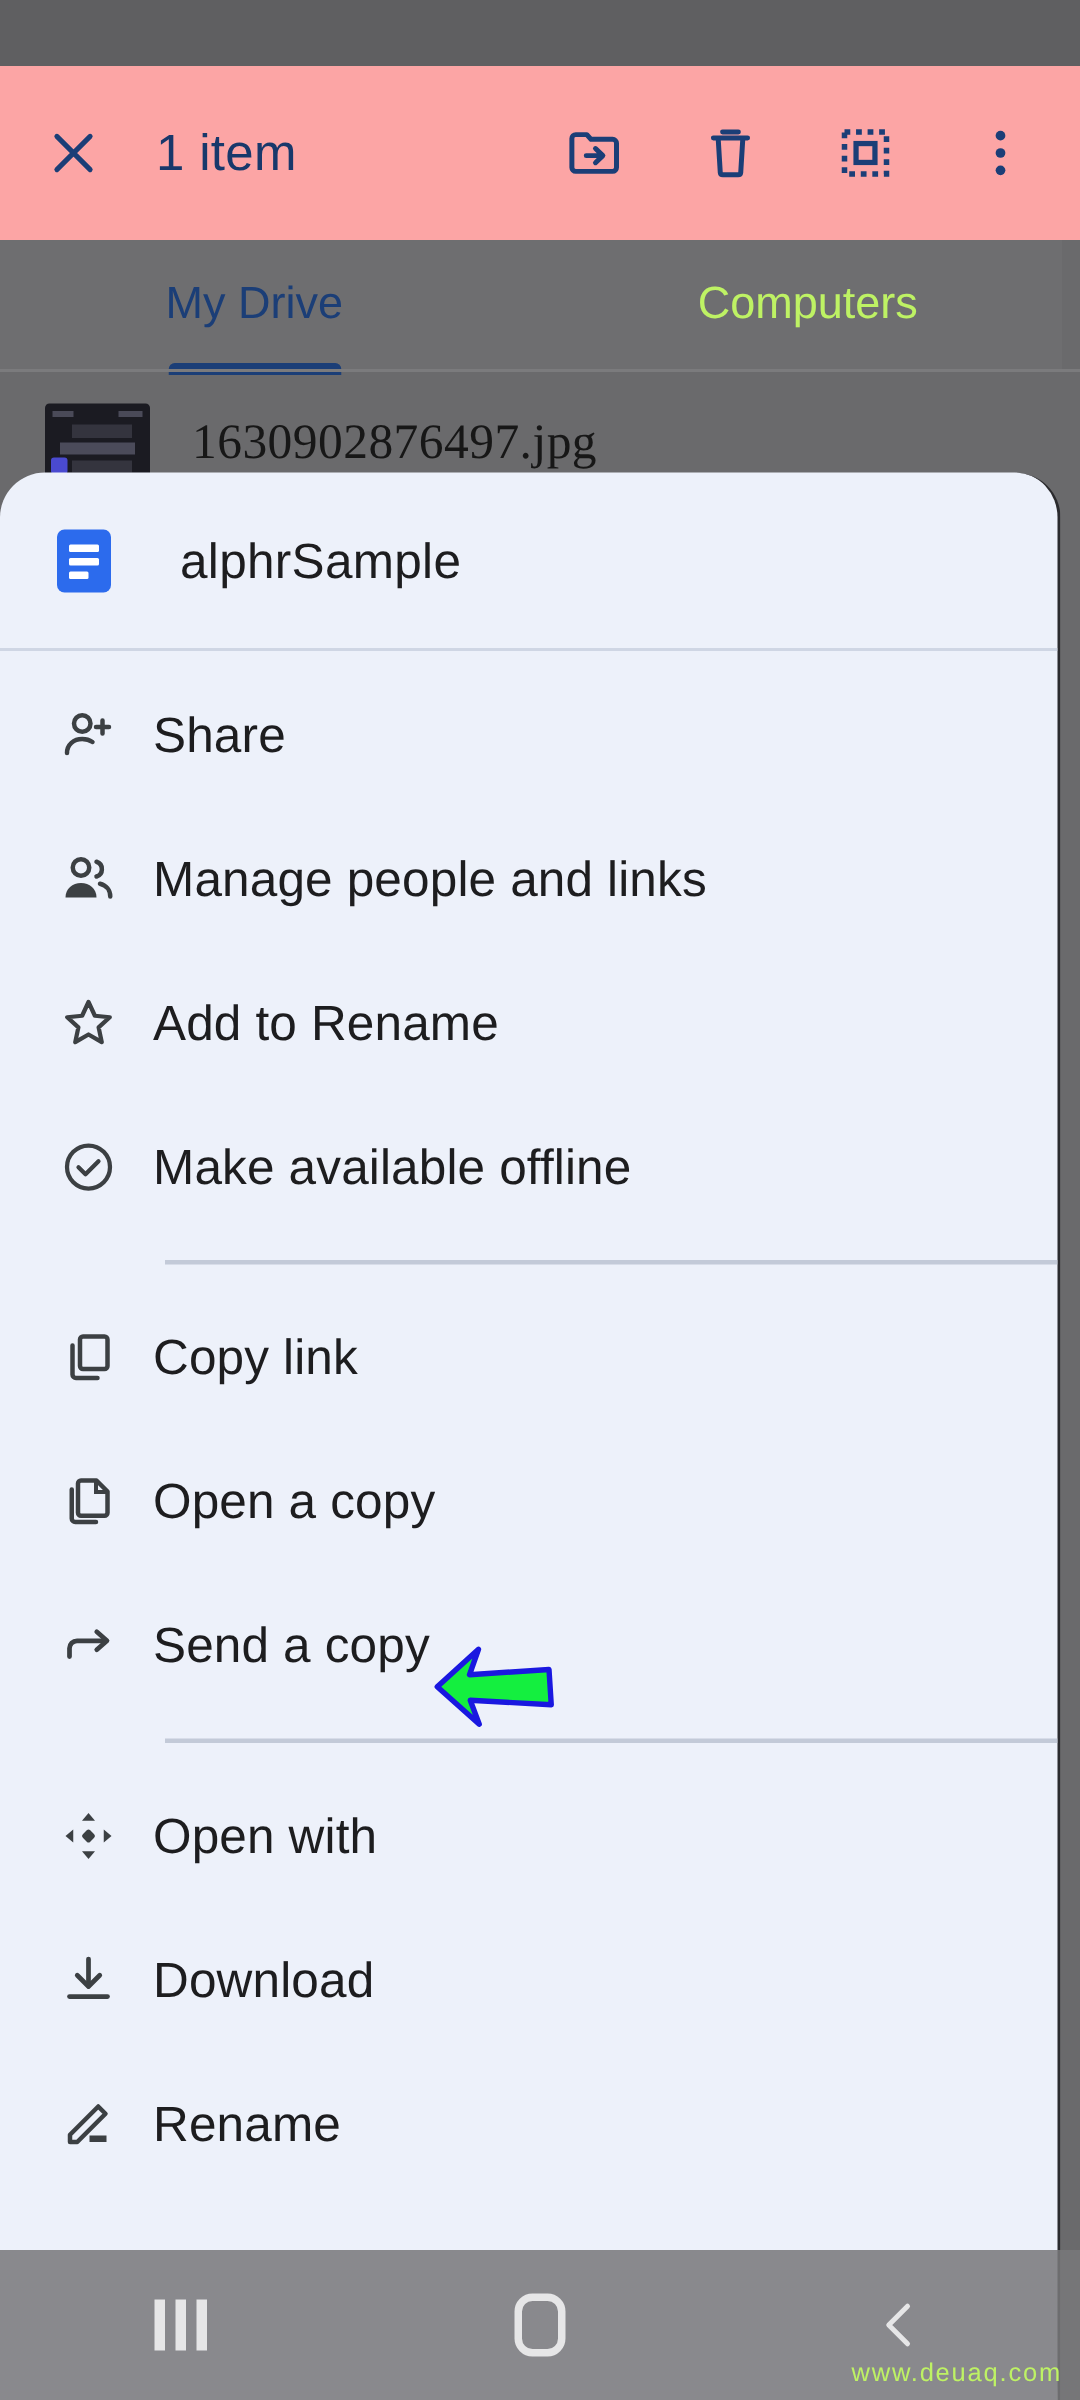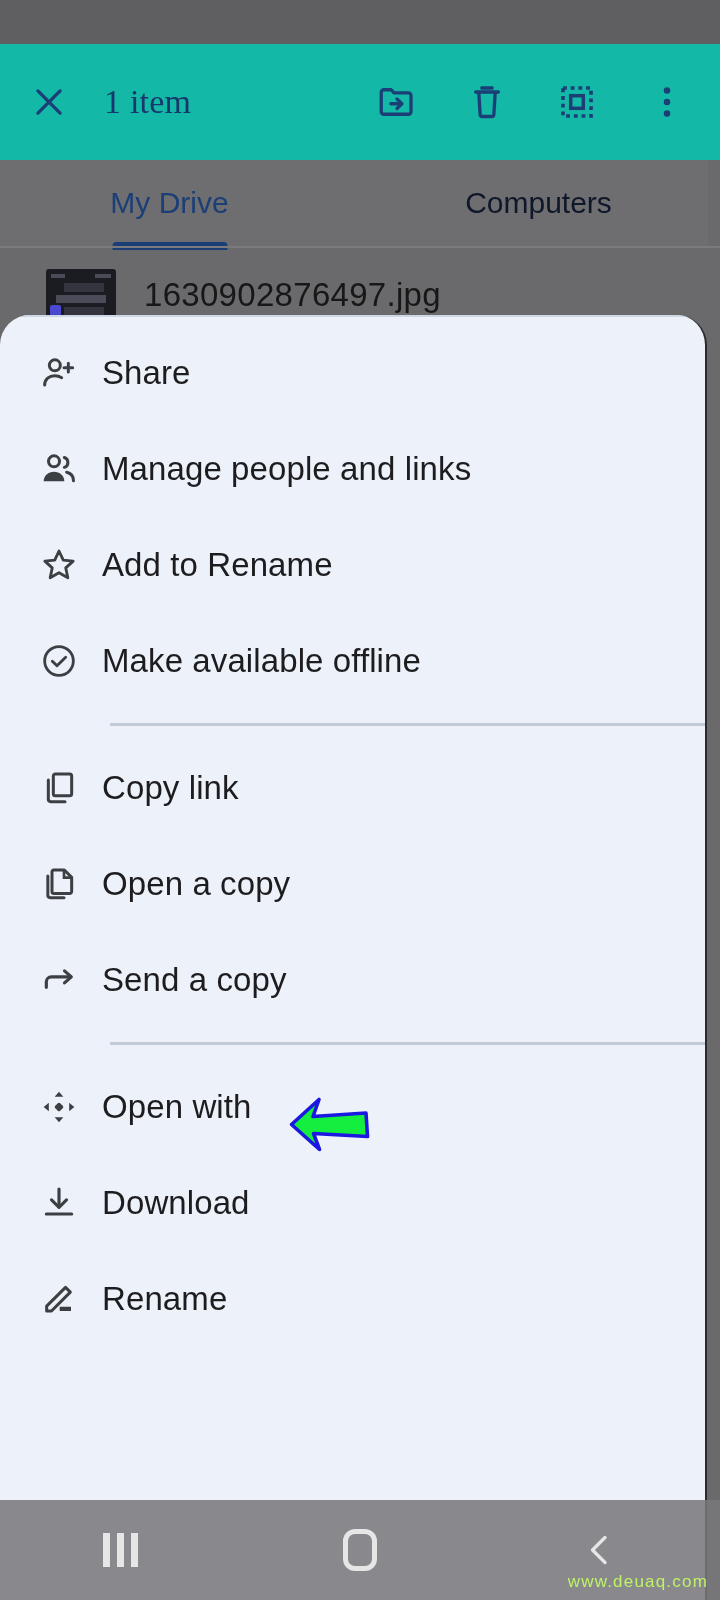--- a/index.html
+++ b/index.html
@@ -28,25 +28,24 @@
   .status-bar {
     position: absolute;
     top: 0; left: 0; right: 0;
     height: 44px;
     background: #5f5f61;
   }
   .app-bar {
     position: absolute;
     top: 44px; left: 0; right: 0;
     height: 116px;
-    background: #14b8a6;
+    background: #fca5a5;
     display: flex;
     align-items: center;
     padding: 0 22px;
-    font-family: Liberation Serif, serif;
   }
   .appbar-close {
     width: 54px; height: 54px;
     display: flex; align-items: center; justify-content: center;
     flex: 0 0 auto;
   }
   .appbar-title {
     color: #18386b;
     font-size: 34px;
     margin-left: 28px;
@@ -71,21 +70,21 @@
   }
   .tab {
     flex: 1 1 50%;
     display: flex;
     align-items: center;
     justify-content: center;
     position: relative;
     font-size: 30px;
   }
   .tab.active { color: #1b3e77; }
-  .tab.inactive { color: #0f172a; text-align: center; }
+  .tab.inactive { color: #bef264; text-align: center; }
   .tab.active::after {
     content: "";
     position: absolute;
     bottom: -4px;
     left: 50%;
     transform: translateX(-50%);
     width: 115px;
     height: 8px;
     border-radius: 4px 4px 0 0;
     background: #1b3e77;
@@ -96,21 +95,22 @@
     height: 2px;
     background: #7b7b7d;
   }
 
   .file-row {
     position: absolute;
     top: 250px; left: 0; right: 0;
     height: 90px;
     display: flex;
     align-items: center;
-    padding: 0 46px;
+    padding: 0 30px;
+    font-family: Liberation Serif, serif;
   }
   .file-thumb {
     width: 70px; height: 52px;
     background: #1b1b22;
     border-radius: 3px;
     position: relative;
     overflow: hidden;
     flex: 0 0 auto;
   }
   .file-thumb i {
@@ -329,20 +329,28 @@
           <i class="t4"></i>
           <i class="t5"></i>
           <i class="t6"></i>
       </div>
       <div class="file-name">1630902876497.jpg</div>
     </div>
   </div>
 
   <div class="sheet">
 
+    <div class="sheet-header">
+      <div class="docs-icon">
+        <span class="l1"></span>
+          <span class="l2"></span>
+          <span class="l3"></span>
+      </div>
+      <div class="sheet-title">alphrSample</div>
+    </div>
     <div class="header-divider"></div>
 
     <div class="menu-list">
 
       <div class="menu-item">
         <span class="menu-icon">
           <svg width="40" height="40" viewBox="0 0 24 24">
             <circle cx="9.5" cy="7.4" r="3.3" fill="none" stroke="#3c4043" stroke-width="1.8"></circle>
             <path d="M3.4 19.2c0-3.4 2.7-5.6 6.1-5.6 1.6 0 3 .45 4.1 1.2" fill="none" stroke="#3c4043" stroke-width="1.8" stroke-linecap="round"></path>
             <path d="M17.6 6.2v5.2 M15 8.8h5.2" fill="none" stroke="#3c4043" stroke-width="1.8" stroke-linecap="round"></path>

